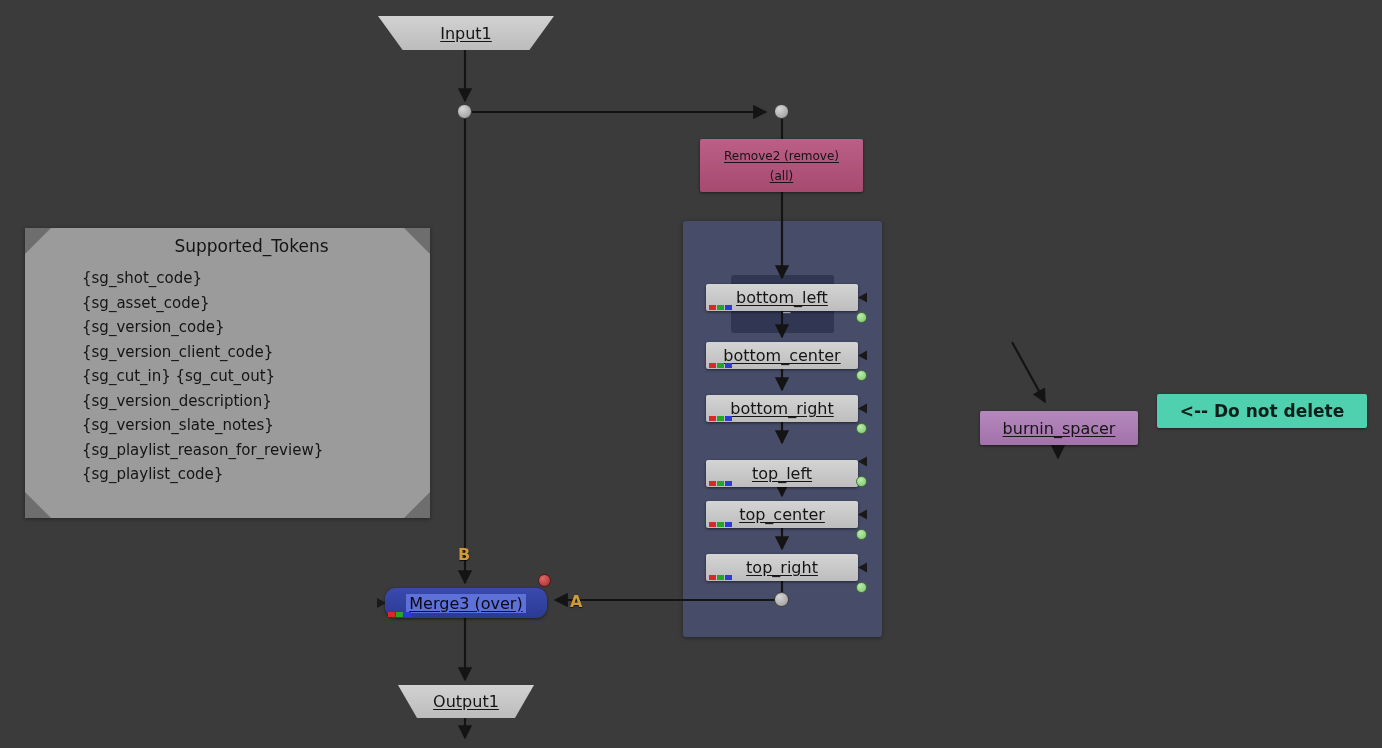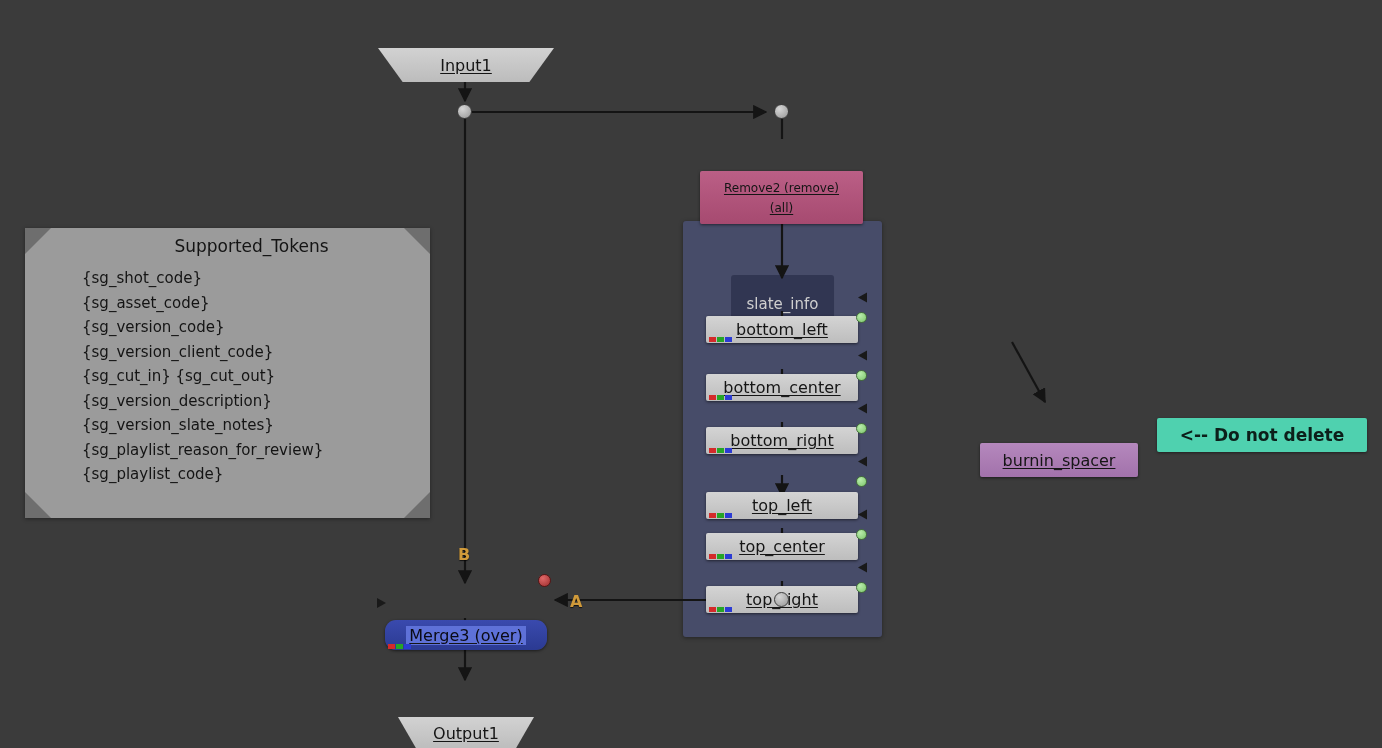--- a/index.html
+++ b/index.html
@@ -7,21 +7,20 @@
   #canvas {
     position:relative; width:1382px; height:748px;
     background:#3b3b3b; overflow:hidden;
     font-family:"DejaVu Sans", sans-serif;
   }
   
   .node {
     position:absolute; display:flex; align-items:center; justify-content:center;
     color:#151515; font-size:16px; text-decoration:underline;
     text-underline-offset:2px;
-    margin-top:32px;
   }
   .grayn {
     background:linear-gradient(#d4d4d4,#bdbdbd);
     border-radius:2px; box-shadow:0 1px 3px rgba(0,0,0,.55);
   }
   .trap {
     clip-path:polygon(0 0,100% 0,86% 100%,14% 100%);
     background:linear-gradient(#d2d2d2,#bcbcbc);
     filter:drop-shadow(0 1px 1px rgba(0,0,0,.5));
   }
@@ -51,21 +50,21 @@
   }
   #merge3 .hl { background:#5e71d8; color:#0a0a14; padding:0 3px; }
   
   #burnin-spacer {
     left:980px; top:411px; width:158px; height:34px;
     background:linear-gradient(#b588bd,#a272ab);
     border-radius:2px; box-shadow:0 1px 3px rgba(0,0,0,.55);
   }
   
   #do-not-delete {
-    left:1157px; top:386px; width:210px; height:34px;
+    left:1157px; top:394px; width:210px; height:34px;
     background:#4fd1af; color:#0c1f1a; font-weight:bold; font-size:17px;
     text-decoration:none; border-radius:2px; box-shadow:0 1px 3px rgba(0,0,0,.45);
   }
   
   #note {
     position:absolute; left:25px; top:228px; width:405px; height:290px;
     background:#9b9b9b; box-shadow:0 1px 4px rgba(0,0,0,.4); color:#141414;padding-left:48px;
   }
   #note .corner { position:absolute; width:0; height:0; }
   #note .c-tl { left:0; top:0; border-top:26px solid #6e6e6e; border-right:26px solid transparent; }

